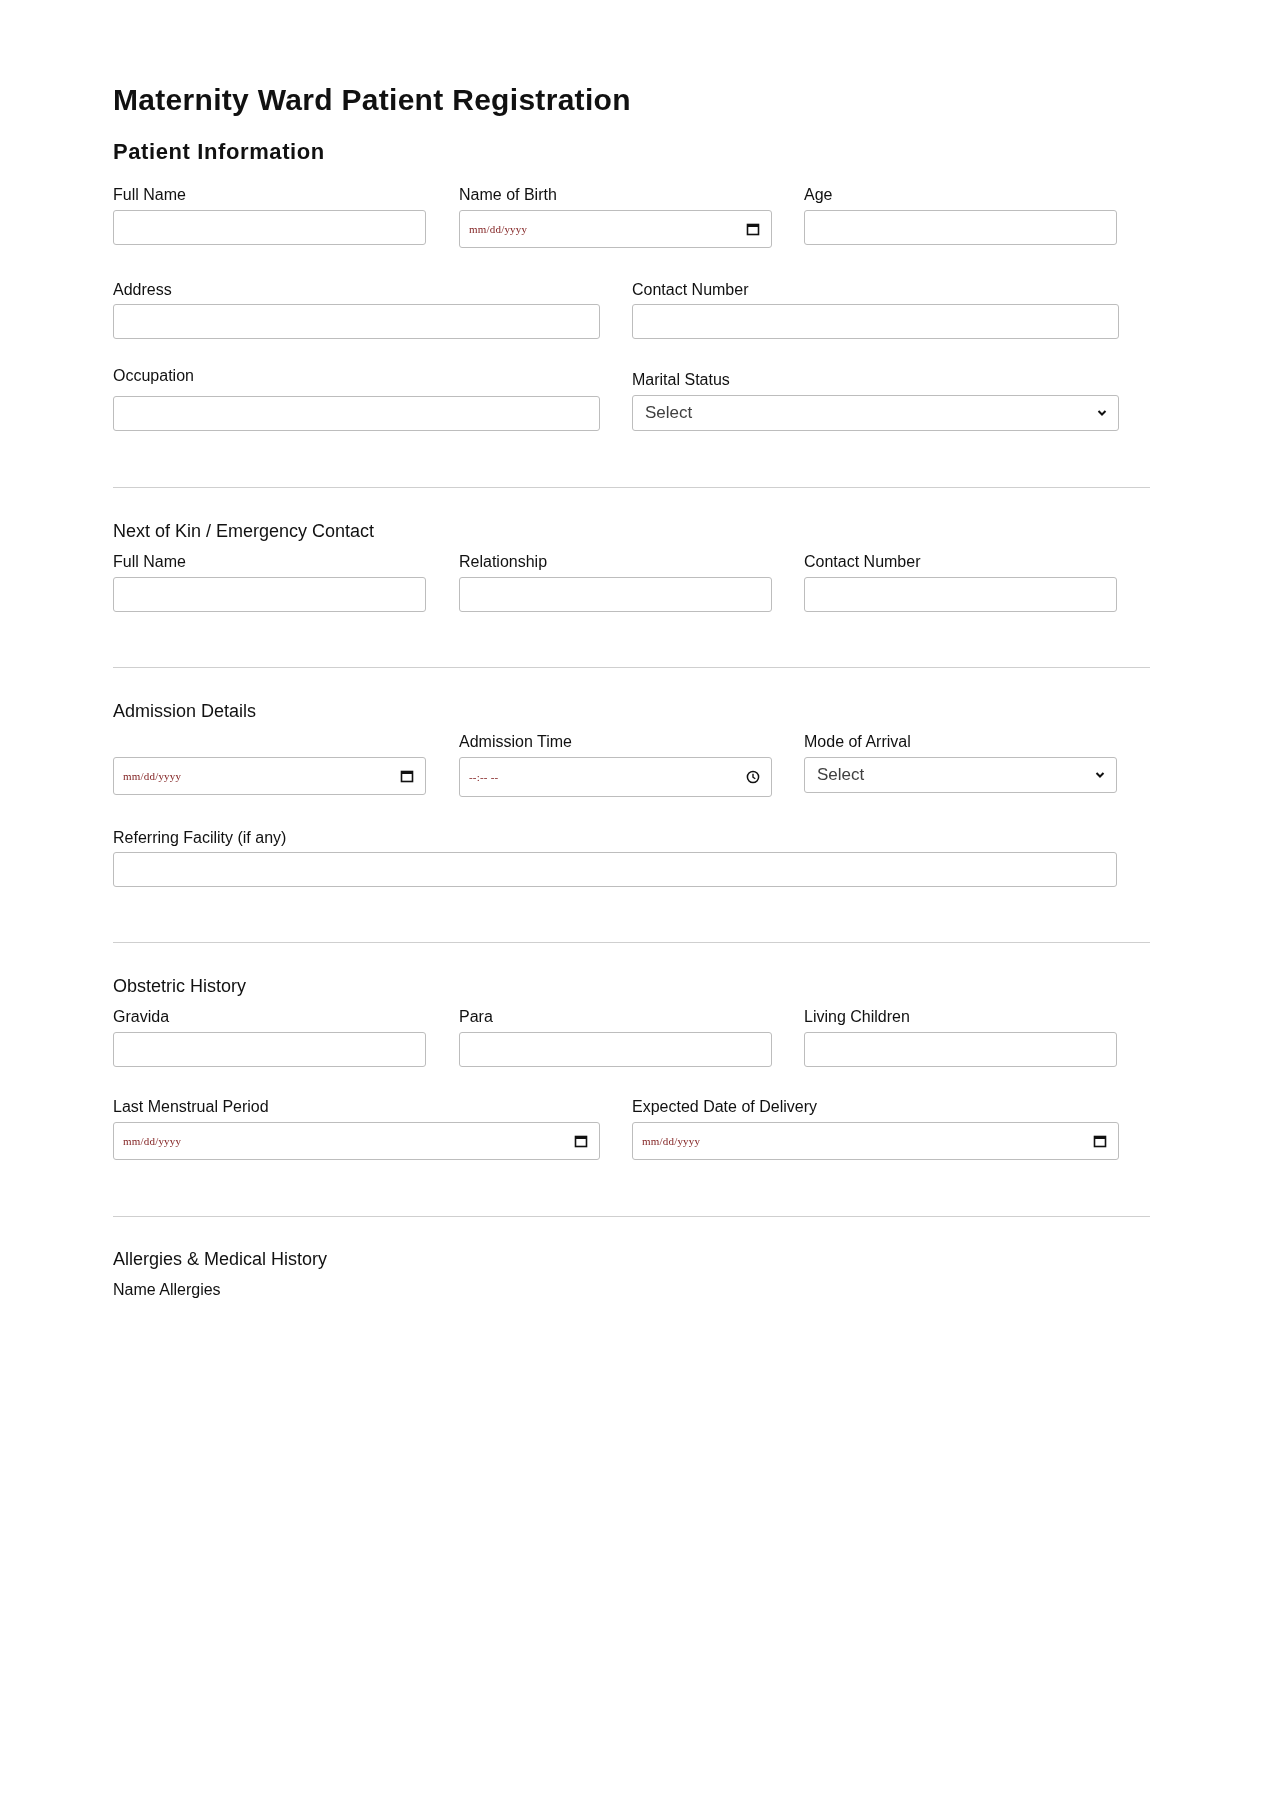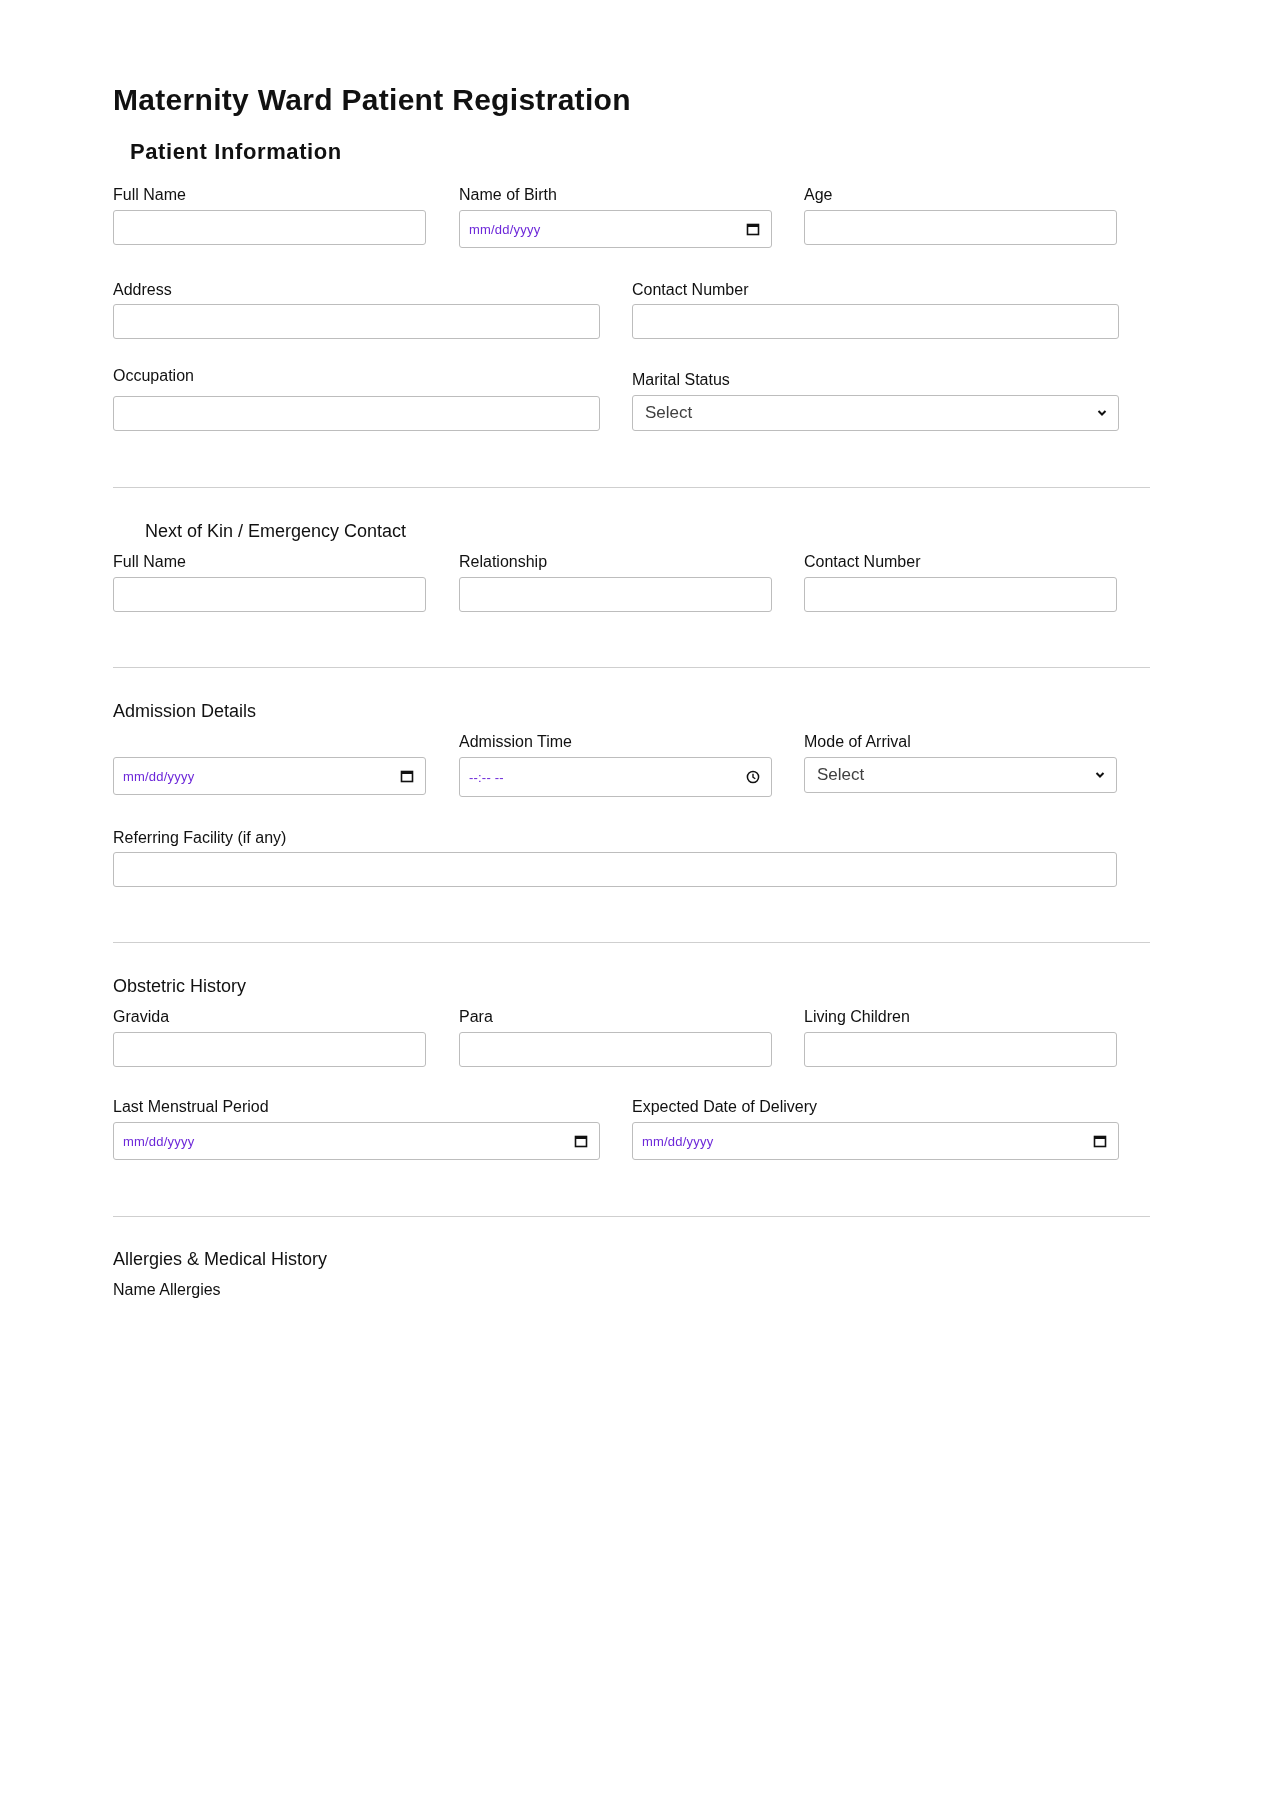--- a/index.html
+++ b/index.html
@@ -1,26 +1,26 @@
 <!DOCTYPE html>
 <html><head>
 <meta charset="utf-8">
 <style>
   html, body { margin: 0; padding: 0; background: #ffffff; }
   body { width: 1263px; height: 1810px; position: relative; overflow: hidden;
          font-family: "Liberation Sans", sans-serif; color: #111111; }
   .abs { position: absolute; }
   .page-title { left: 113px; top: 83px; font-size: 30px; font-weight: bold; letter-spacing: 0.3px; white-space: nowrap; margin: 0; }
-  .section-title-main { left: 130px; top: 139px; font-size: 22px; font-weight: bold; letter-spacing: 0.6px; white-space: nowrap; margin: 0; }
+  .section-title-main { left: 113px; top: 139px; font-size: 22px; font-weight: bold; letter-spacing: 0.6px; white-space: nowrap; margin: 0; }
   .section-title { left: 113px; font-size: 18px; font-weight: normal; white-space: nowrap; margin: 0; color: #111; }
   .label { font-size: 16px; white-space: nowrap; color: #111; line-height: 18px; }
   .field { box-sizing: border-box; border: 1px solid #bdbdbd; border-radius: 3px; background: #fff; height: 35px; }
   .field.date, .field.time { height: 38px; display: flex; align-items: center; justify-content: space-between; padding: 0 10px 0 9px; }
   .field.select { height: 36px; display: flex; align-items: center; justify-content: space-between; padding: 0 8px 0 12px; }
-  .mono { font-family: Liberation Sans, sans-serif; font-size: 13px; color: #6d28d9; letter-spacing: 0.2px; }
+  .mono { font-family: Liberation Serif, serif; font-size: 11px; color: #7f1d1d; letter-spacing: 0.2px; }
   .select-text { font-size: 17px; color: #404040; text-align: right; }
   .divider { left: 113px; width: 1037px; height: 0; border-top: 1px solid #cfcfcf; }
   .icon { display: inline-flex; align-items: center; justify-content: center; width: 16px; height: 16px; }
   .c1 { left: 113px; width: 313px; }
   .c2 { left: 459px; width: 313px; }
   .c3 { left: 804px; width: 313px; }
   .w1 { left: 113px; width: 487px; }
   .w2 { left: 632px; width: 487px; }
   .full { left: 113px; width: 1004px; }
 </style>
@@ -62,21 +62,21 @@
   <span class="select-text">Select</span>
   <span class="icon">
     <svg width="10" height="8" viewBox="0 0 10 8">
         <path d="M1.5 2 L5 5.5 L8.5 2" fill="none" stroke="#111" stroke-width="2"></path>
       </svg>
   </span>
 </div>
 
 <div class="abs divider" style="top:487px;"></div>
 
-<h3 class="abs section-title" style="top:521px;margin-left:32px;">Next of Kin / Emergency Contact</h3>
+<h3 class="abs section-title" style="top:521px;">Next of Kin / Emergency Contact</h3>
 
 <div class="abs label c1" style="top:553px;">Full Name</div>
 <div class="abs field c1" style="top:577px;"></div>
 
 <div class="abs label c2" style="top:553px;">Relationship</div>
 <div class="abs field c2" style="top:577px;"></div>
 
 <div class="abs label c3" style="top:553px;">Contact Number</div>
 <div class="abs field c3" style="top:577px;"></div>
 

